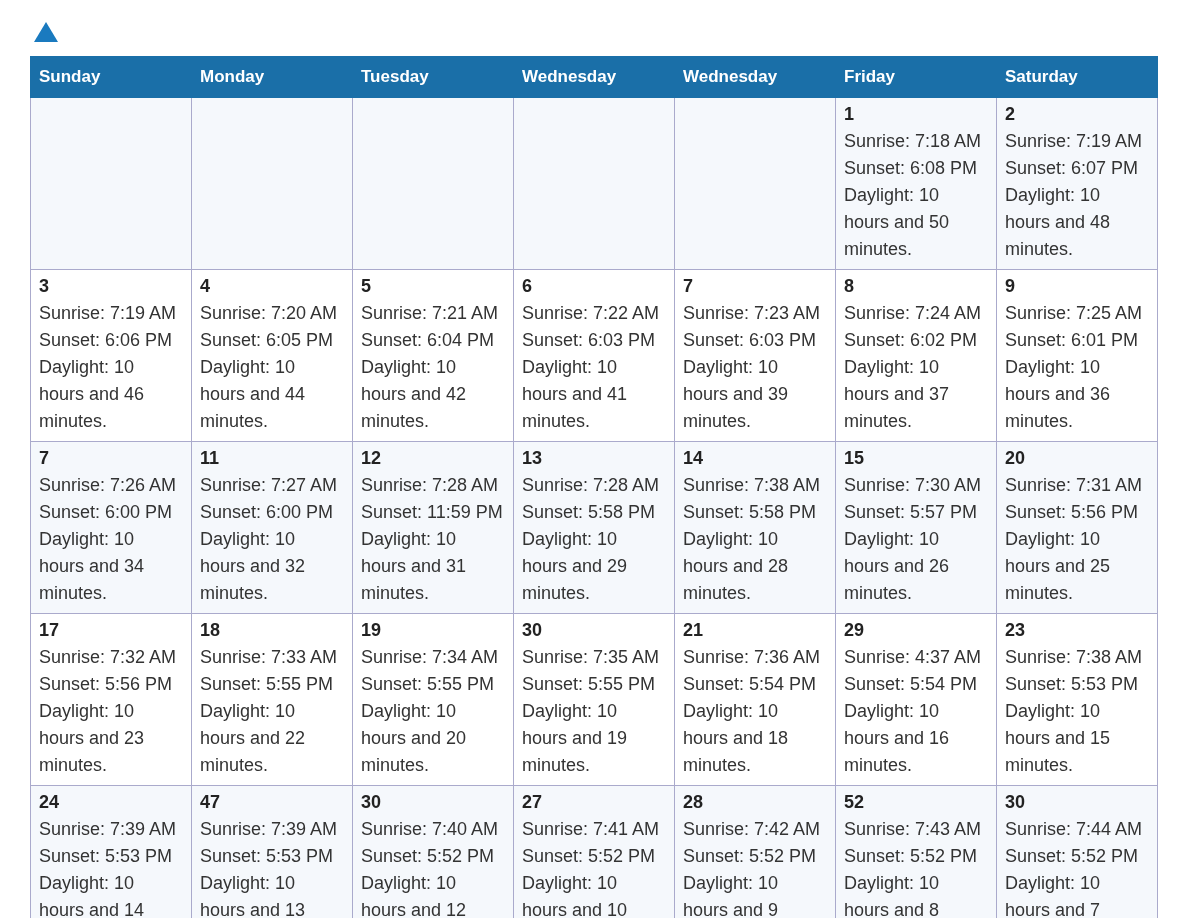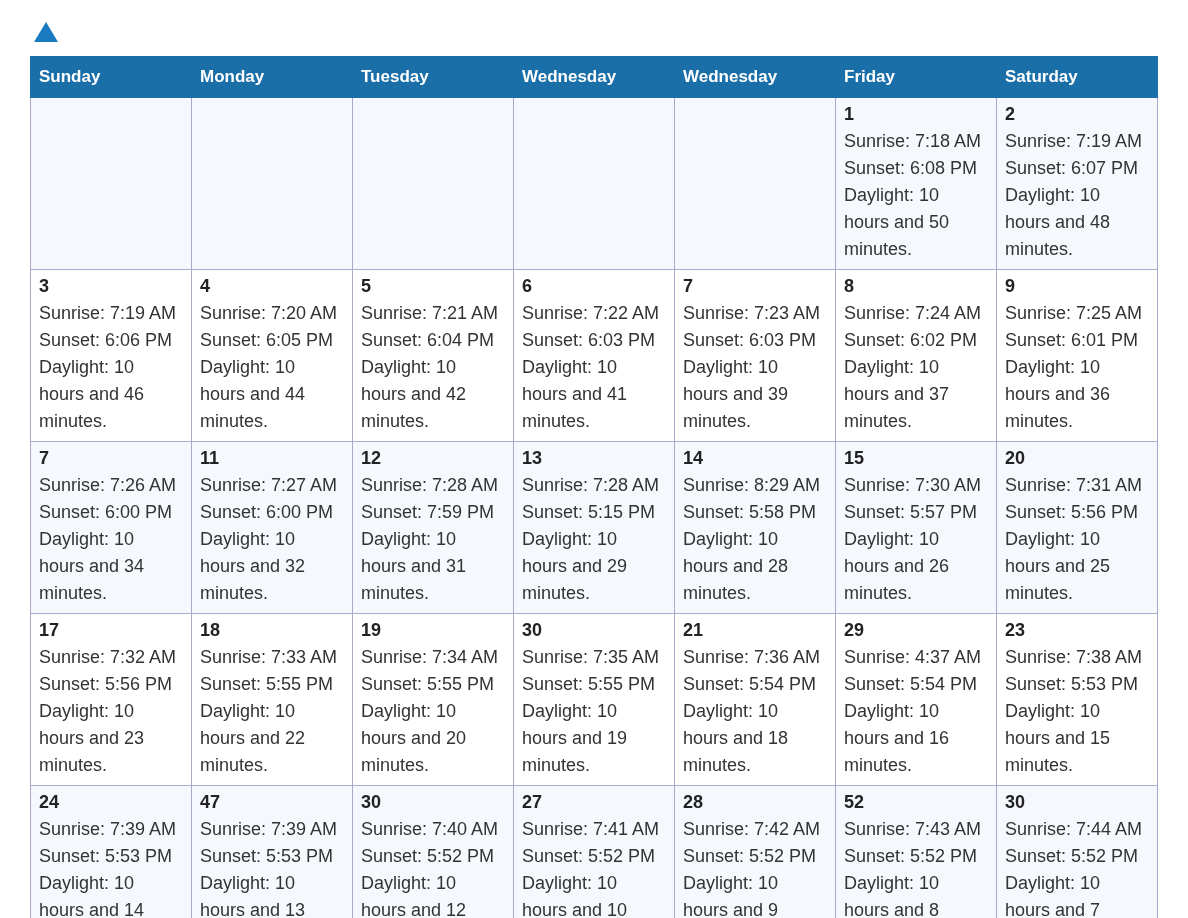--- a/index.html
+++ b/index.html
@@ -201,32 +201,32 @@
         </td>
         <td>
           <span class="day-number">11</span>
           <div class="day-info">Sunrise: 7:27 AM
 Sunset: 6:00 PM
 Daylight: 10 hours and 32 minutes.</div>
         </td>
         <td>
           <span class="day-number">12</span>
           <div class="day-info">Sunrise: 7:28 AM
-Sunset: 7:59 PM
+Sunset: 11:59 PM
 Daylight: 10 hours and 31 minutes.</div>
         </td>
         <td>
           <span class="day-number">13</span>
           <div class="day-info">Sunrise: 7:28 AM
-Sunset: 5:15 PM
+Sunset: 5:58 PM
 Daylight: 10 hours and 29 minutes.</div>
         </td>
         <td>
           <span class="day-number">14</span>
-          <div class="day-info">Sunrise: 8:29 AM
+          <div class="day-info">Sunrise: 7:38 AM
 Sunset: 5:58 PM
 Daylight: 10 hours and 28 minutes.</div>
         </td>
         <td>
           <span class="day-number">15</span>
           <div class="day-info">Sunrise: 7:30 AM
 Sunset: 5:57 PM
 Daylight: 10 hours and 26 minutes.</div>
         </td>
         <td>

